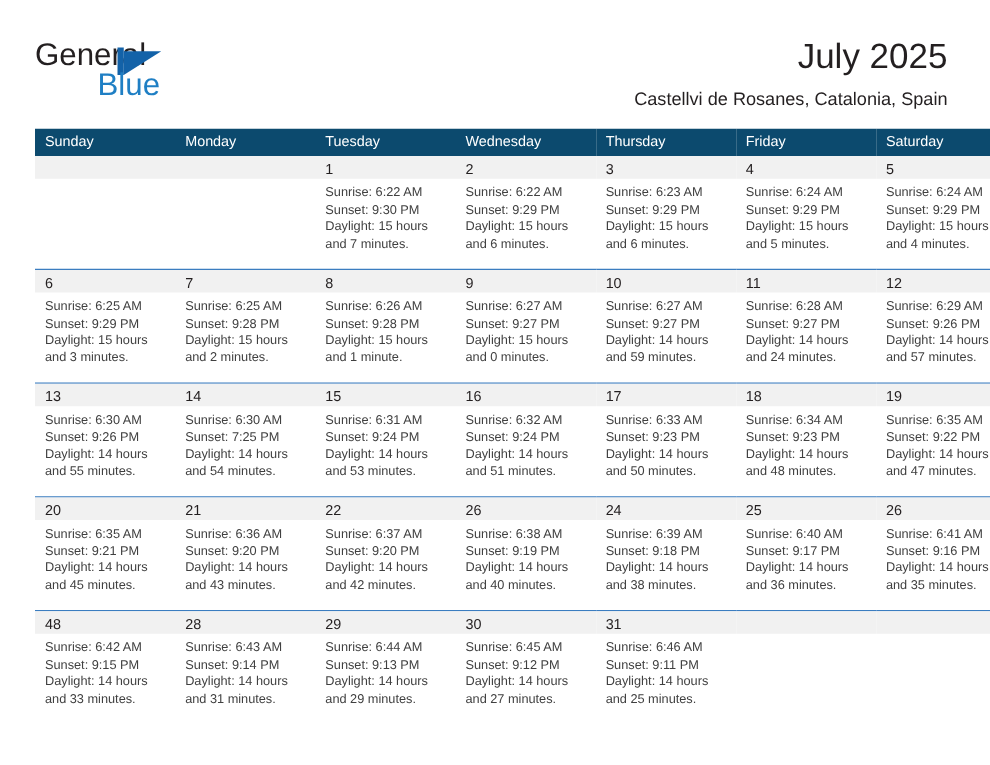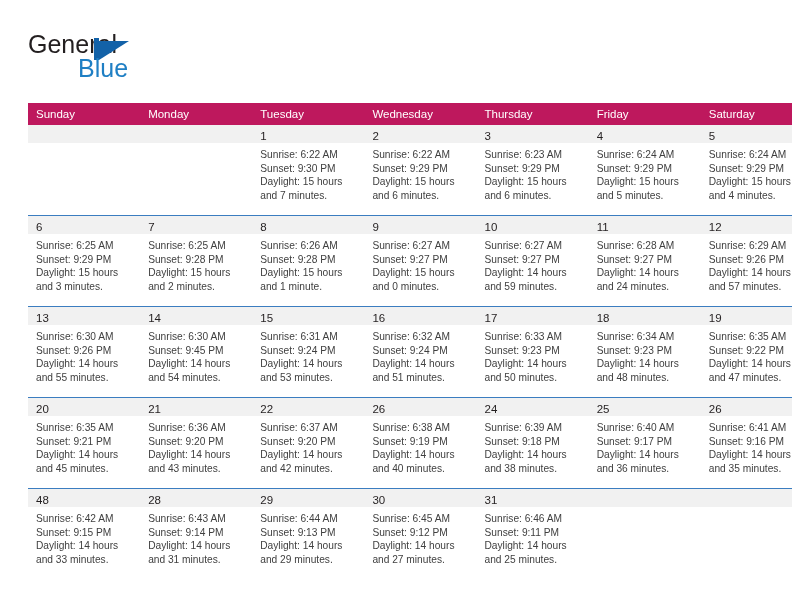--- a/index.html
+++ b/index.html
@@ -106,21 +106,21 @@
     left: 28px;
     top: 103px;
     width: 729px;
   }
   table.cal {
     border-collapse: collapse;
     table-layout: fixed;
     width: 729px;
   }
   table.cal th {
-    background: #be185d;
+    background: #0c4a6e;
     color: #ffffff;
     font-size: 11.5px;
     font-weight: normal;
     text-align: left;
     padding: 5px 0 5px 8px;
     height: 12px;
     width: 104.14px;
     border: none;
   }
   table.cal td {
@@ -175,20 +175,24 @@
 
     <div class="brand">
       <span class="brand-general">General</span>
       <span class="brand-mark">
         <span class="brand-bar"></span>
         <span class="brand-tri"></span>
       </span>
       <span class="brand-blue">Blue</span>
     </div>
 
+    <div class="title-block">
+      <div class="cal-title">July 2025</div>
+      <div class="cal-subtitle">Castellvi de Rosanes, Catalonia, Spain</div>
+    </div>
 
   </div>
 
   <div class="calendar">
     <table class="cal">
       <thead>
         <tr>
           <th>Sunday</th>
           <th>Monday</th>
           <th>Tuesday</th>
@@ -355,21 +359,21 @@
                   <div>Daylight: 14 hours</div>
                   <div class="dl2">and 55 minutes.</div>
                 </div>
               </div>
             </td>
             <td>
               <div class="cell">
                 <div class="daynum-band"><span class="daynum">14</span></div>
                 <div class="cell-body">
                   <div>Sunrise: 6:30 AM</div>
-                  <div>Sunset: 9:45 PM</div>
+                  <div>Sunset: 7:25 PM</div>
                   <div>Daylight: 14 hours</div>
                   <div class="dl2">and 54 minutes.</div>
                 </div>
               </div>
             </td>
             <td>
               <div class="cell">
                 <div class="daynum-band"><span class="daynum">15</span></div>
                 <div class="cell-body">
                   <div>Sunrise: 6:31 AM</div>

